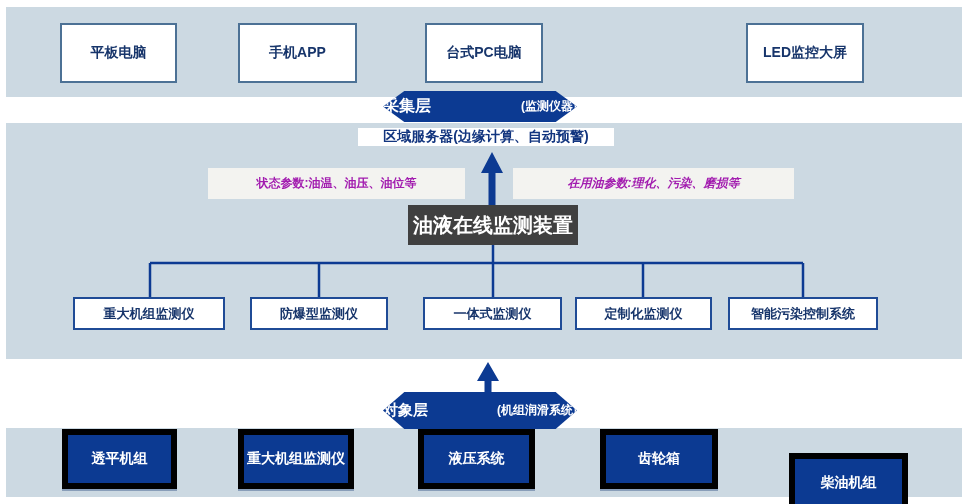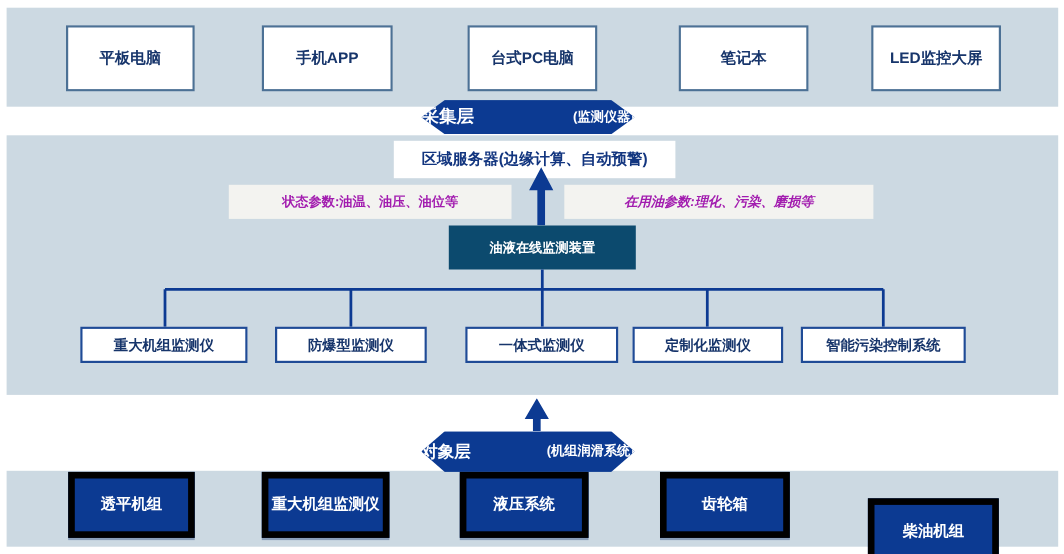--- a/index.html
+++ b/index.html
@@ -28,45 +28,44 @@
   .hex .big{font-size:16px;font-weight:bold;}
   .hex .small{font-size:12px;font-weight:bold;}
   .hex2 .big{font-size:15px;font-weight:bold;}
 
   .server{position:absolute;background:#ffffff;color:#12357f;font-size:14px;
           font-weight:bold;display:flex;align-items:center;justify-content:center;
           white-space:nowrap;}
   .plabel{position:absolute;background:#f3f3f0;color:#a21caf;font-size:12px;
           font-weight:bold;display:flex;align-items:center;justify-content:center;
           white-space:nowrap;box-sizing:border-box;}
-  .device{position:absolute;background:#0c4a6e;color:#ffffff;font-size:12px;
+  .device{position:absolute;background:#404040;color:#ffffff;font-size:20px;
           font-weight:bold;display:flex;align-items:center;justify-content:center;}
   svg{position:absolute;display:block;}
 </style>
 </head>
 <body>
 
 <div class="stage">
 
   <div class="band top"></div>
   <div class="band mid"></div>
   <div class="band bot"></div>
 
   <div class="bx wbox" style="left:60px;top:23px;width:117px;height:60px;">平板电脑</div>
   <div class="bx wbox" style="left:238px;top:23px;width:119px;height:60px;">手机APP</div>
   <div class="bx wbox" style="left:425px;top:23px;width:118px;height:60px;">台式PC电脑</div>
-  <div class="bx wbox" style="left:617px;top:23px;width:118px;height:60px;">笔记本</div>
-  <div class="bx wbox" style="left:792px;top:23px;width:118px;height:60px;">LED监控大屏</div>
+  <div class="bx wbox" style="left:746px;top:23px;width:118px;height:60px;">LED监控大屏</div>
 
   <div class="hex" style="left:383px;top:91px;width:194px;height:31px;">
     <span class="big">采集层</span>
       <span class="small">(监测仪器)</span>
   </div>
 
-  <div class="server" style="left:358px;top:128px;width:256px;height:34px;">区域服务器(边缘计算、自动预警)</div>
+  <div class="server" style="left:358px;top:128px;width:256px;height:18px;">区域服务器(边缘计算、自动预警)</div>
 
   <div class="plabel" style="left:208px;top:168px;width:257px;height:31px;">状态参数:油温、油压、油位等</div>
   <div class="plabel" style="left:513px;top:168px;width:281px;height:31px;font-style:italic;">在用油参数:理化、污染、磨损等</div>
 
   <svg style="left:478px;top:151px;" width="28" height="54" viewBox="0 0 28 54">
     <polygon points="14,1 25,22 17.5,22 17.5,54 10.5,54 10.5,22 3,22" fill="#0c3a92"></polygon>
   </svg>
 
   <div class="device" style="left:408px;top:205px;width:170px;height:40px;">油液在线监测装置</div>
 

